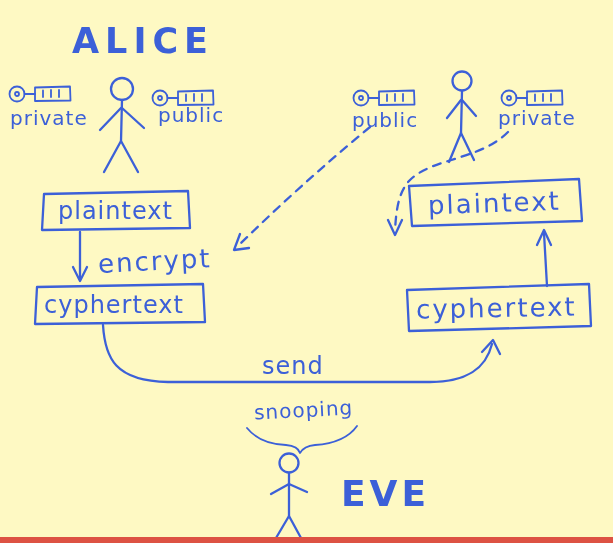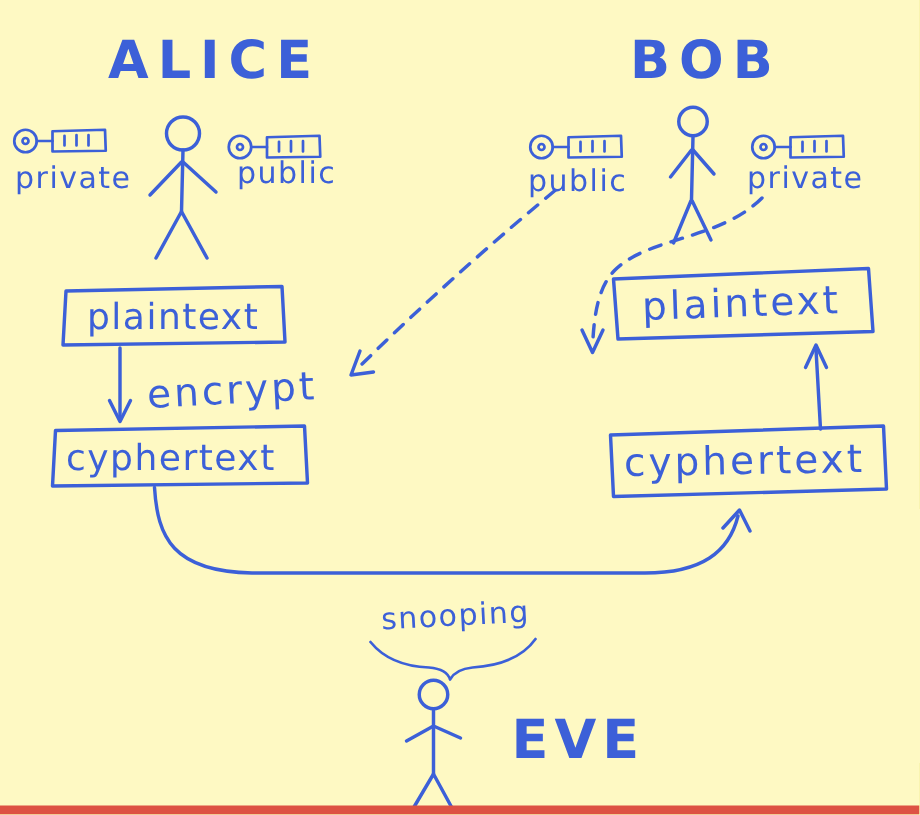--- a/index.html
+++ b/index.html
@@ -123,32 +123,32 @@
       <path d="M103,325 C105,358 115,381 168,382 L430,382 C468,382 486,368 492,344" class="ink"></path>
       <path d="M482,352 L493,340 L500,354" class="ink"></path>
     </g>
 
     <g>
       <path d="M247,428 Q260,444 286,445 Q298,446 300,453 Q304,446 315,445 Q345,443 357,426" class="ink-thin"></path>
     </g>
   </svg>
 
   <div class="label title" style="left:72px;top:24px;">ALICE</div>
-  <div class="label title" style="left:420px;top:24px;">BOB</div>
 
   <div class="label keylabel" style="left:10px;top:108px;">private</div>
   <div class="label keylabel" style="left:158px;top:105px;">public</div>
   <div class="label keylabel" style="left:352px;top:110px;">public</div>
   <div class="label keylabel" style="left:498px;top:108px;">private</div>
 
   <div class="label boxtext" style="left:58px;top:199px;">plaintext</div>
   <div class="label steptext" style="left:98px;top:248px;transform:rotate(-3deg);">encrypt</div>
   <div class="label boxtext" style="left:44px;top:293px;">cyphertext</div>
 
   <div class="label steptext" style="left:428px;top:190px;transform:rotate(-2deg);">plaintext</div>
   <div class="label steptext" style="left:416px;top:295px;transform:rotate(-1deg);">cyphertext</div>
 
+  <div class="label boxtext" style="left:262px;top:354px;">send</div>
   <div class="label small" style="left:254px;top:400px;transform:rotate(-3deg);">snooping</div>
 
   <div class="label eve" style="left:316px;top:476px;">EVE</div>
 
   <div id="bottom-strip"></div>
 </div>
 
 </body></html>

